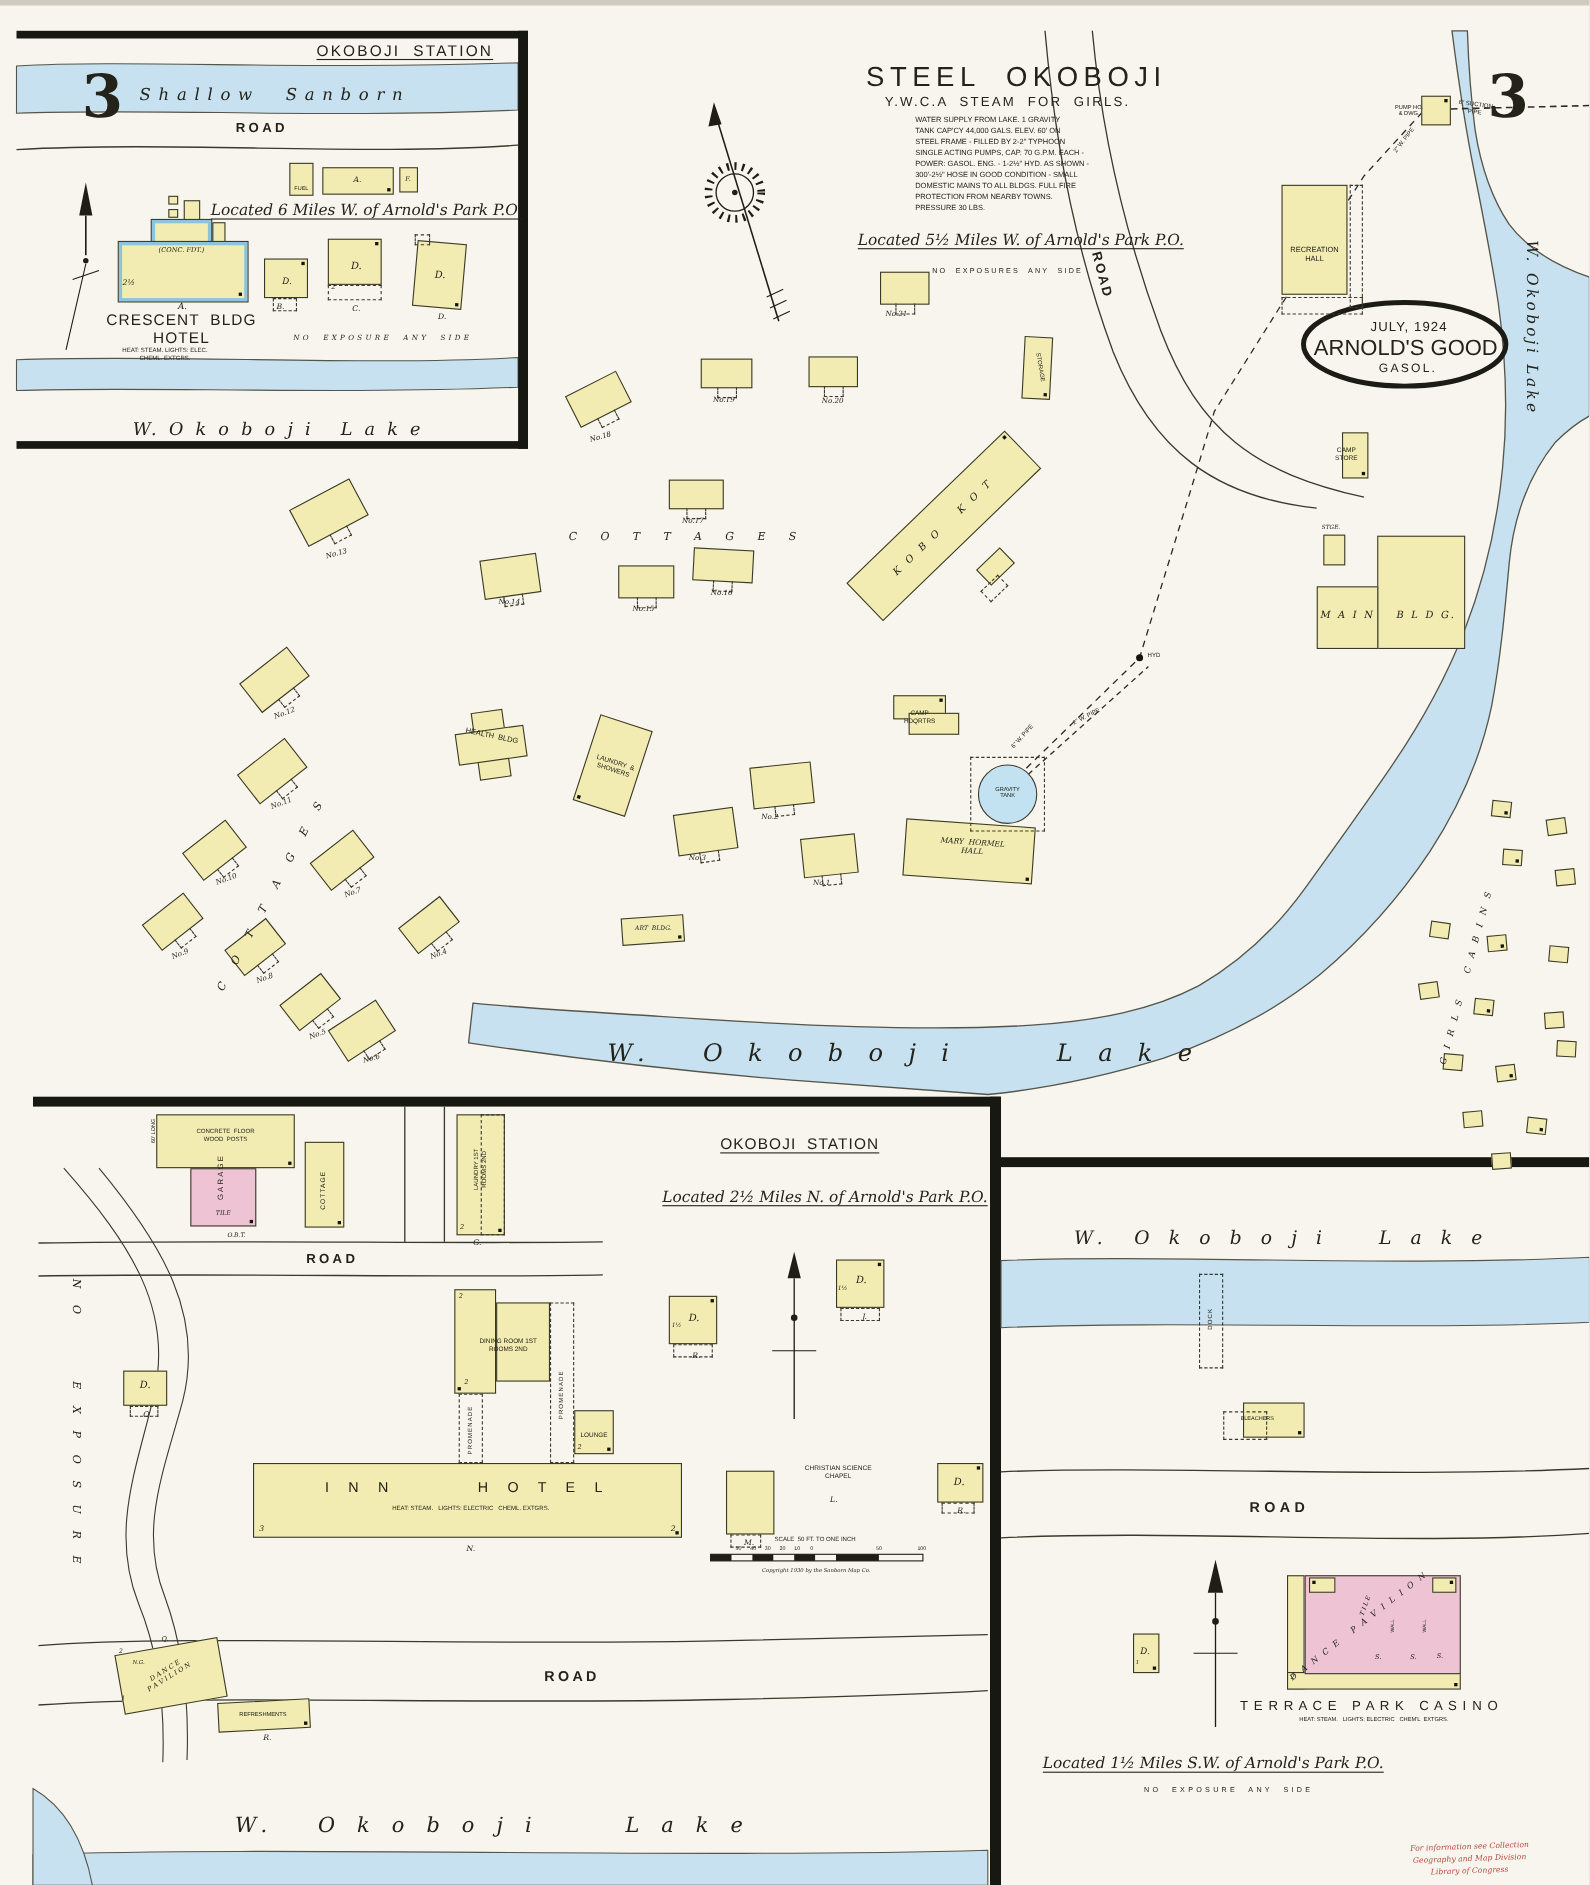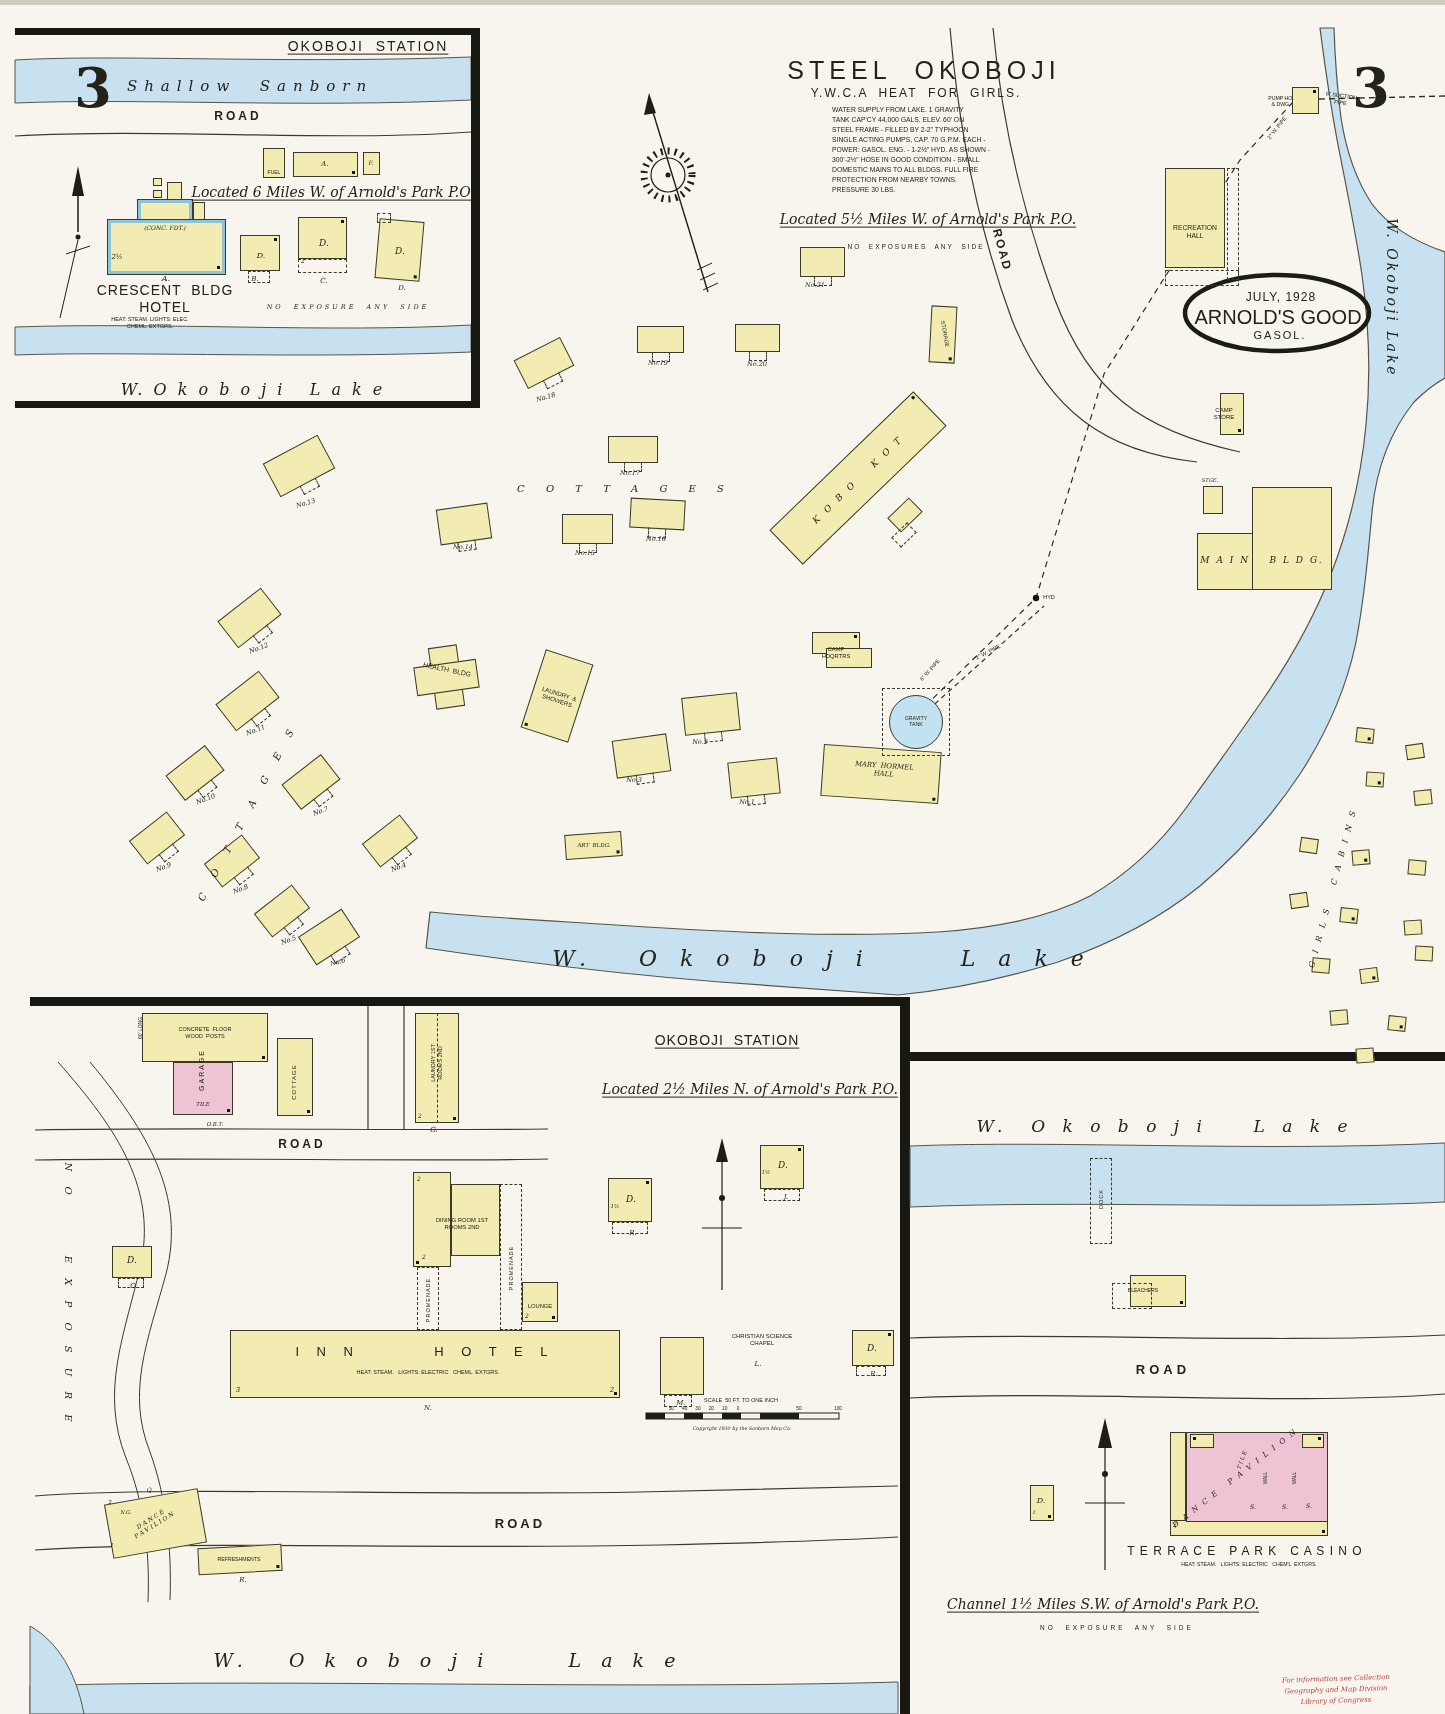--- a/index.html
+++ b/index.html
@@ -350,34 +350,34 @@
       <div class="lbl it" style="left: 261px; top: 256px; font-size: 8px; transform: translate(-50%, -50%);">D.</div>
       <div class="lbl it" style="left: 255px; top: 279px; font-size: 7px; transform: translate(-50%, -50%);">B.</div>
       <div class="lbl it" style="left: 324px; top: 243px; font-size: 9px; transform: translate(-50%, -50%);">D.</div>
       <div class="lbl it" style="left: 303px; top: 261px; font-size: 6px; transform: translate(-50%, -50%);">2</div>
       <div class="lbl it" style="left: 324px; top: 281px; font-size: 7px; transform: translate(-50%, -50%);">C.</div>
       <div class="lbl it" style="left: 400px; top: 251px; font-size: 9px; transform: translate(-50%, -50%);">D.</div>
       <div class="lbl it" style="left: 402px; top: 288px; font-size: 7px; transform: translate(-50%, -50%);">D.</div>
       <div class="lbl it" style="left: 348px; top: 308px; font-size: 6.5px; letter-spacing: 3px; transform: translate(-50%, -50%);">NO  EXPOSURE  ANY  SIDE</div>
       <div class="lbl it" style="left: 253px; top: 390px; font-size: 16px; letter-spacing: 3px; transform: translate(-50%, -50%);">W. O k o b o j i   L a k e</div>
       <div class="lbl " style="left: 924px; top: 70px; font-size: 25px; letter-spacing: 5px; transform: translate(-50%, -50%);">STEEL  OKOBOJI</div>
-      <div class="lbl " style="left: 916px; top: 93px; font-size: 12px; letter-spacing: 2px; transform: translate(-50%, -50%);">Y.W.C.A  HEAT  FOR  GIRLS.</div>
+      <div class="lbl " style="left: 916px; top: 93px; font-size: 12px; letter-spacing: 2px; transform: translate(-50%, -50%);">Y.W.C.A  STEAM  FOR  GIRLS.</div>
       <div class="lbl L" style="left: 832px; top: 110px; font-size: 6.8px; transform: translate(0px, -50%);">WATER SUPPLY FROM LAKE. 1 GRAVITY</div>
       <div class="lbl L" style="left: 832px; top: 120px; font-size: 6.8px; transform: translate(0px, -50%);">TANK CAP'CY 44,000 GALS. ELEV. 60' ON</div>
       <div class="lbl L" style="left: 832px; top: 130px; font-size: 6.8px; transform: translate(0px, -50%);">STEEL FRAME - FILLED BY 2-2" TYPHOON</div>
       <div class="lbl L" style="left: 832px; top: 140px; font-size: 6.8px; transform: translate(0px, -50%);">SINGLE ACTING PUMPS, CAP. 70 G.P.M. EACH -</div>
       <div class="lbl L" style="left: 832px; top: 150px; font-size: 6.8px; transform: translate(0px, -50%);">POWER: GASOL. ENG. - 1-2½" HYD. AS SHOWN -</div>
       <div class="lbl L" style="left: 832px; top: 160px; font-size: 6.8px; transform: translate(0px, -50%);">300'-2½" HOSE IN GOOD CONDITION - SMALL</div>
       <div class="lbl L" style="left: 832px; top: 170px; font-size: 6.8px; transform: translate(0px, -50%);">DOMESTIC MAINS TO ALL BLDGS. FULL FIRE</div>
       <div class="lbl L" style="left: 832px; top: 180px; font-size: 6.8px; transform: translate(0px, -50%);">PROTECTION FROM NEARBY TOWNS.</div>
       <div class="lbl L" style="left: 832px; top: 190px; font-size: 6.8px; transform: translate(0px, -50%);">PRESSURE 30 LBS.</div>
       <div class="lbl it u" style="left: 928px; top: 219px; font-size: 14px; transform: translate(-50%, -50%);">Located 5½ Miles W. of Arnold's Park P.O.</div>
       <div class="lbl " style="left: 916px; top: 247px; font-size: 6.5px; letter-spacing: 2px; transform: translate(-50%, -50%);">NO  EXPOSURES  ANY  SIDE</div>
       <div class="lbl b" style="left: 1002px; top: 250px; font-size: 12px; letter-spacing: 2px; transform: translate(-50%, -50%) rotate(75deg);">ROAD</div>
-      <div class="lbl " style="left: 1281px; top: 297px; font-size: 12px; letter-spacing: 1px; transform: translate(-50%, -50%);">JULY, 1928</div>
+      <div class="lbl " style="left: 1281px; top: 297px; font-size: 12px; letter-spacing: 1px; transform: translate(-50%, -50%);">JULY, 1924</div>
       <div class="lbl " style="left: 1278px; top: 317px; font-size: 20px; transform: translate(-50%, -50%);">ARNOLD'S GOOD</div>
       <div class="lbl " style="left: 1280px; top: 336px; font-size: 11px; letter-spacing: 2px; transform: translate(-50%, -50%);">GASOL.</div>
       <div class="lbl it" style="left: 1392px; top: 298px; font-size: 14px; letter-spacing: 3px; transform: translate(-50%, -50%) rotate(90deg);">W. Okoboji Lake</div>
       <div class="lbl " style="left: 1281px; top: 101px; font-size: 5.2px; transform: translate(-50%, -50%);">PUMP HO.
 &amp; DWG.</div>
       <div class="lbl " style="left: 1341px; top: 99px; font-size: 5.5px; transform: translate(-50%, -50%) rotate(8deg);">6" SUCTION
 PIPE</div>
       <div class="lbl " style="left: 1277px; top: 128px; font-size: 5.5px; transform: translate(-50%, -50%) rotate(-52deg);">2" W. PIPE</div>
       <div class="lbl " style="left: 1195px; top: 232px; font-size: 6.8px; transform: translate(-50%, -50%);">RECREATION
 HALL</div>
@@ -492,19 +492,19 @@
       <div class="lbl it" style="left: 1242px; top: 1460px; font-size: 5.5px; transform: translate(-50%, -50%) rotate(-70deg);">T I L E</div>
       <div class="lbl it" style="left: 1235px; top: 1478px; font-size: 7.5px; letter-spacing: 2px; transform: translate(-50%, -50%) rotate(-38deg);">D A N C E   P A V I L I O N</div>
       <div class="lbl " style="left: 1266px; top: 1478px; font-size: 4.5px; transform: translate(-50%, -50%) rotate(-90deg);">WALL</div>
       <div class="lbl " style="left: 1295px; top: 1478px; font-size: 4.5px; transform: translate(-50%, -50%) rotate(-90deg);">WALL</div>
       <div class="lbl it" style="left: 1253px; top: 1507px; font-size: 6px; transform: translate(-50%, -50%);">S.</div>
       <div class="lbl it" style="left: 1285px; top: 1507px; font-size: 6px; transform: translate(-50%, -50%);">S.</div>
       <div class="lbl it" style="left: 1309px; top: 1506px; font-size: 6px; transform: translate(-50%, -50%);">S.</div>
       <div class="lbl it" style="left: 1175px; top: 1525px; font-size: 6px; transform: translate(-50%, -50%);">2</div>
       <div class="lbl " style="left: 1245px; top: 1551px; font-size: 12px; letter-spacing: 1px; transform: translate(-50%, -50%);">T E R R A C E   P A R K   C A S I N O</div>
       <div class="lbl " style="left: 1249px; top: 1564px; font-size: 5.2px; transform: translate(-50%, -50%);">HEAT: STEAM.   LIGHTS: ELECTRIC   CHEM'L  EXTGRS.</div>
-      <div class="lbl it u" style="left: 1103px; top: 1604px; font-size: 14px; transform: translate(-50%, -50%);">Channel 1½ Miles S.W. of Arnold's Park P.O.</div>
+      <div class="lbl it u" style="left: 1103px; top: 1604px; font-size: 14px; transform: translate(-50%, -50%);">Located 1½ Miles S.W. of Arnold's Park P.O.</div>
       <div class="lbl " style="left: 1117px; top: 1628px; font-size: 6.5px; letter-spacing: 3px; transform: translate(-50%, -50%);">NO  EXPOSURE  ANY  SIDE</div>
       <div class="lbl red it" style="left: 1336px; top: 1679px; font-size: 7px; transform: translate(-50%, -50%) rotate(-2deg);">For information see Collection</div>
       <div class="lbl red it" style="left: 1336px; top: 1690px; font-size: 7px; transform: translate(-50%, -50%) rotate(-2deg);">Geography and Map Division</div>
       <div class="lbl red it" style="left: 1336px; top: 1701px; font-size: 7px; transform: translate(-50%, -50%) rotate(-2deg);">Library of Congress</div>
     </div>
 </div>
 
 </body></html>

